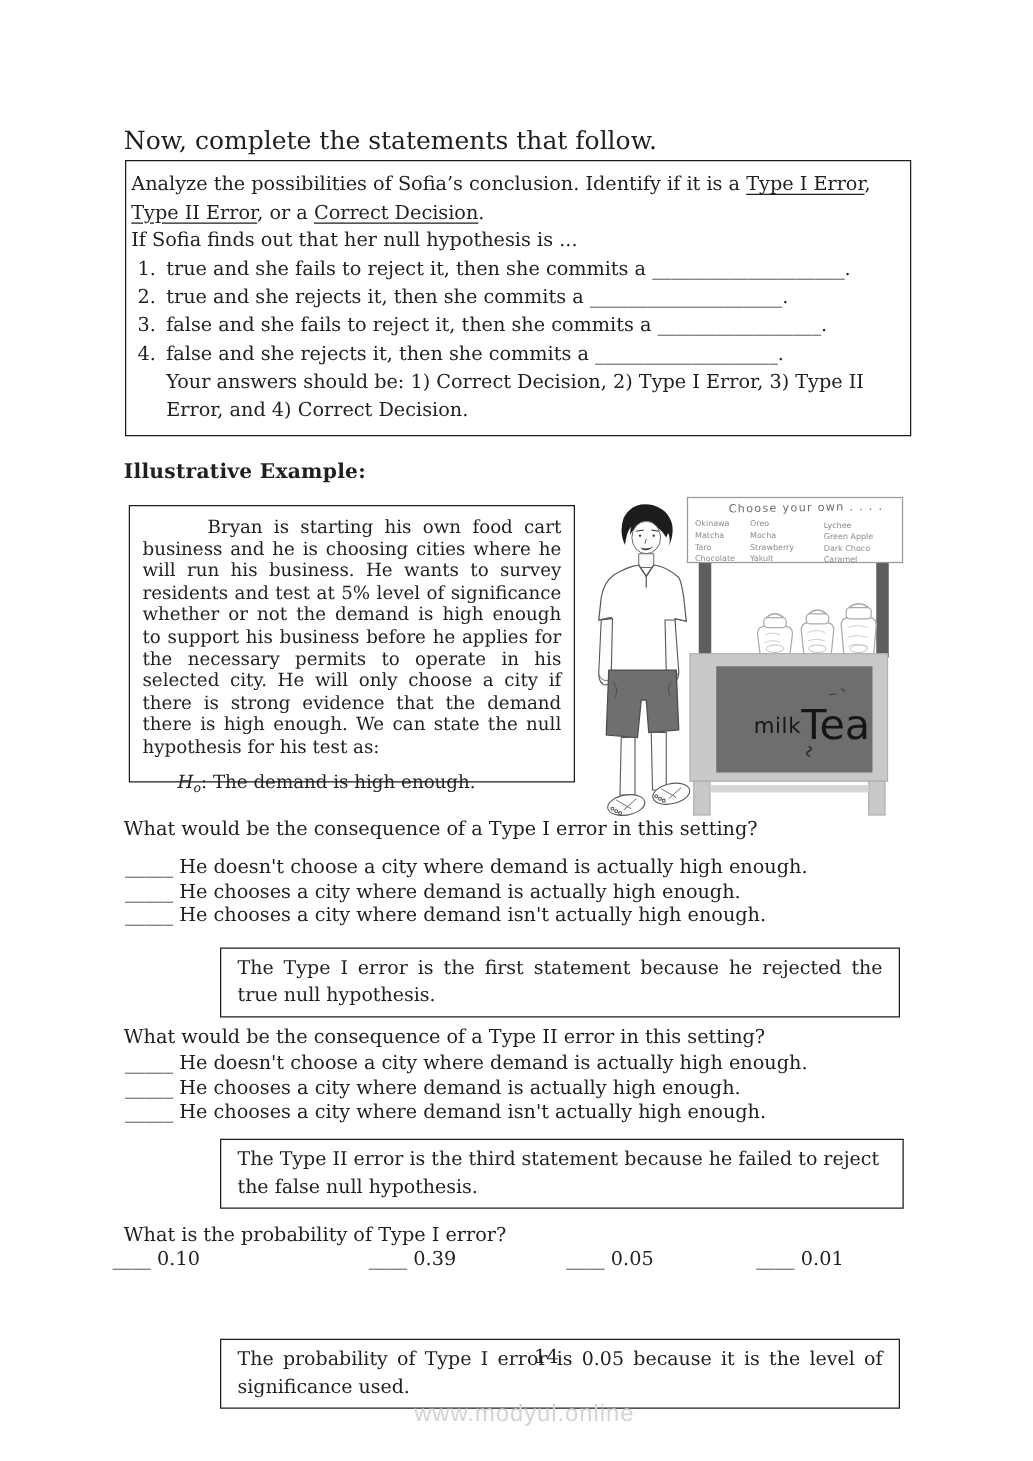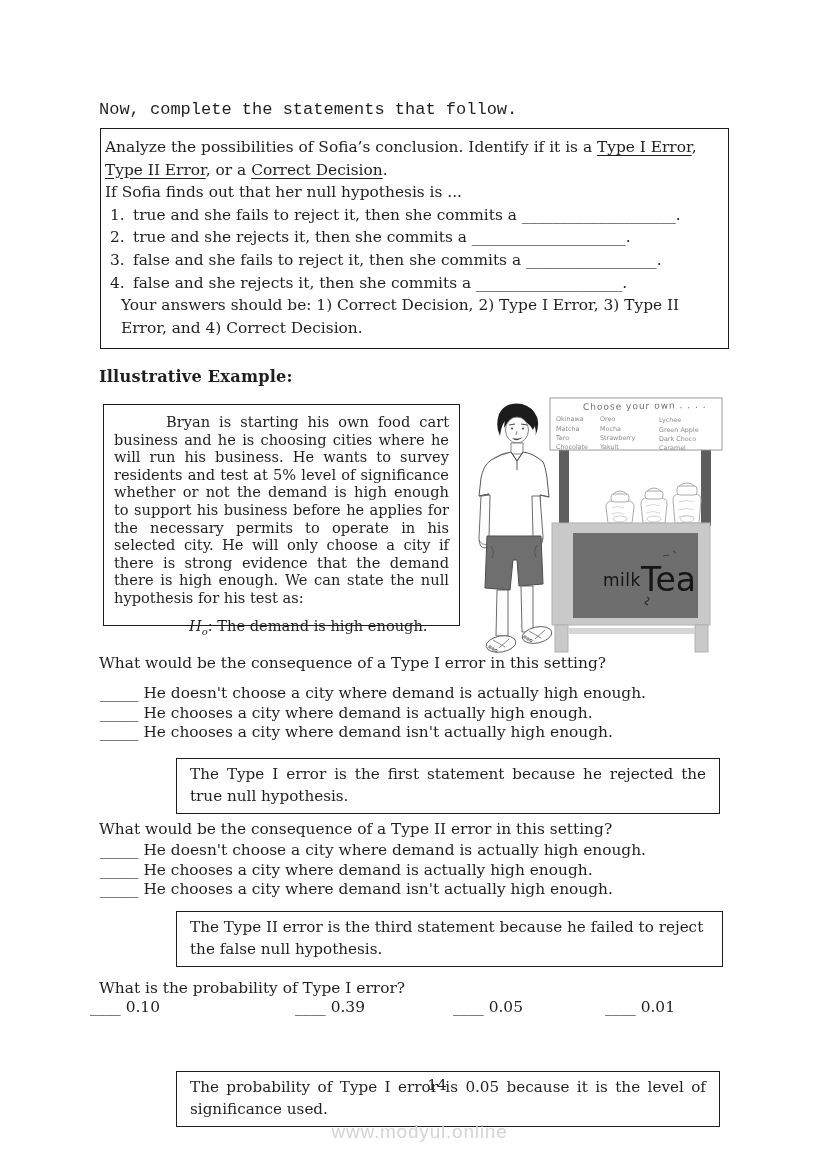--- a/index.html
+++ b/index.html
@@ -1,32 +1,32 @@
 <!DOCTYPE html>
 <html><head>
 <meta charset="utf-8">
 <style>
   html,body{margin:0;padding:0;background:#ffffff;}
   .page{position:relative;width:826px;height:1169px;background:#ffffff;overflow:hidden;
         font-family:"DejaVu Serif",serif;color:#1f1f1f;}
   .abs{position:absolute;}
-  .intro{left:99px;top:100px;font-size:17px;font-family:Liberation Mono, monospace;}
+  .intro{left:99px;top:100px;font-size:20px;}
   
   .analysis-box{left:100px;top:128px;width:612px;border:1.6px solid #1d1d1d;
                 padding:7px 11px 9px 4px;font-size:15.4px;line-height:22.6px;}
   .analysis-box .u{text-decoration:underline;text-underline-offset:3px;}
   .ab-item{white-space:nowrap;}
   .ab-num{display:inline-block;width:23px;padding-left:5px;}
-  .ab-note{margin-left:16px;}
+  .ab-note{margin-left:28px;}
   
   .ill-heading{left:99px;top:367px;font-size:16.2px;font-weight:bold;letter-spacing:.2px;}
   .example-box{left:103px;top:404px;width:335px;height:202px;border:1.6px solid #1d1d1d;
                padding:8px 10px 10px 10px;font-size:14.6px;line-height:17.6px;text-align:justify;}
   .example-box p{margin:0;text-indent:52px;}
-  .hypo{margin-top:10px;margin-left:75px;text-indent:0 !important;text-align:left;}
+  .hypo{margin-top:10px;margin-left:28px;text-indent:0 !important;text-align:left;}
   .hypo i{font-family:"DejaVu Serif",serif;}
   .hypo sub{font-size:10px;font-style:italic;}
   
   .q-head{left:99px;font-size:15.4px;}
   .q-opt{left:100px;font-size:15.4px;white-space:nowrap;}
   .q-opt .blk{letter-spacing:0;}
   .ans-box{border:1.6px solid #1d1d1d;font-size:15.2px;line-height:21.5px;padding:5px 13px 6px 13px;}
   .ans-box p{margin:0;}
   .just{text-align:justify;}
   .prob-opt{font-size:15.4px;white-space:nowrap;}

